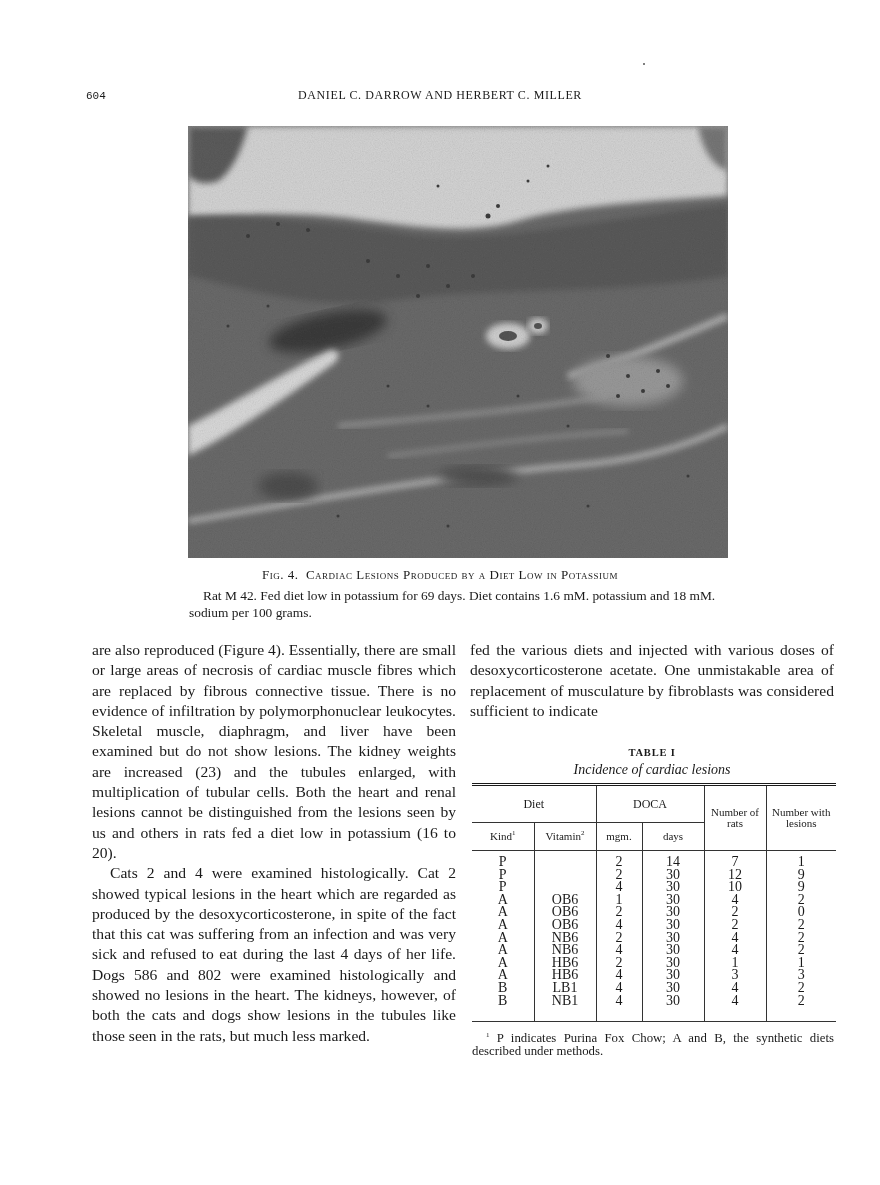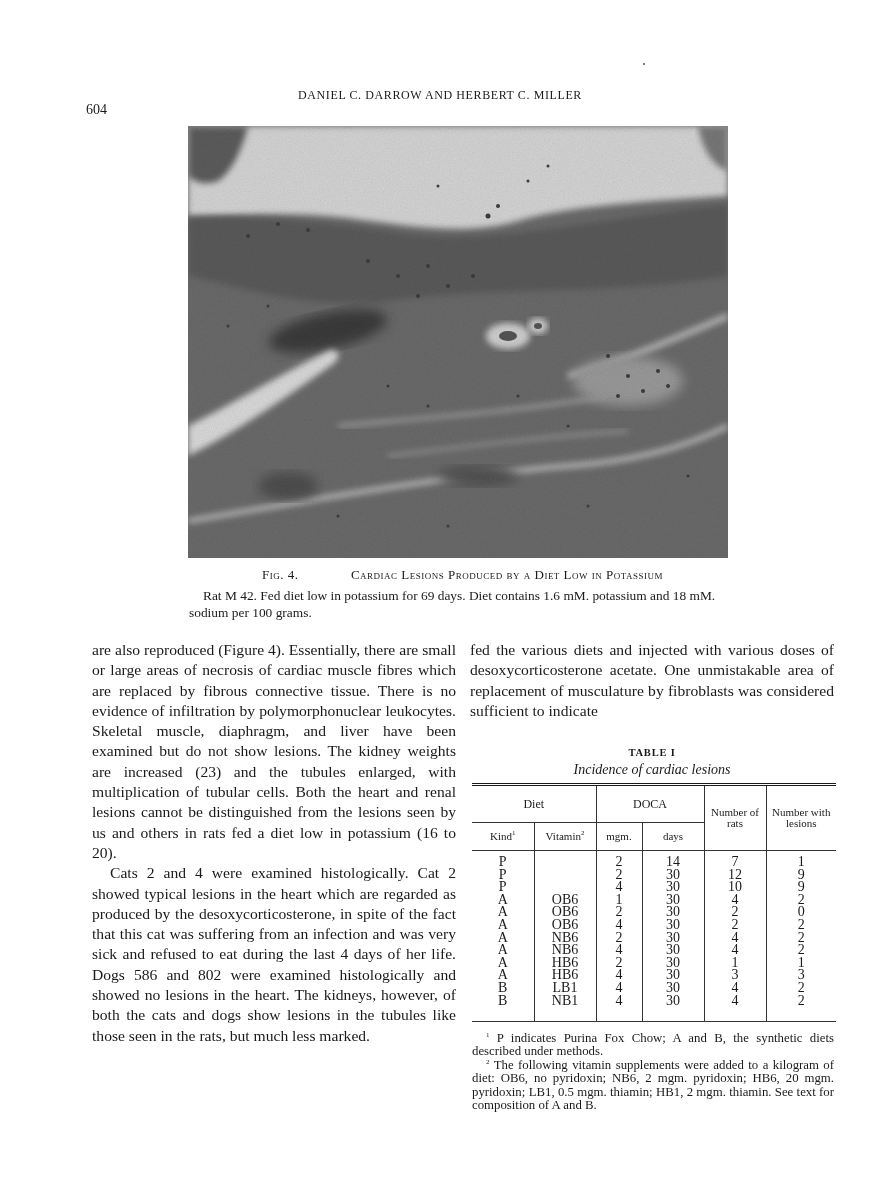--- a/index.html
+++ b/index.html
@@ -1,31 +1,31 @@
 <!DOCTYPE html>
 <html><head>
 <meta charset="utf-8">
 <style>
   html, body { margin: 0; padding: 0; background: #ffffff; }
   body { width: 880px; height: 1185px; position: relative; overflow: hidden;
          font-family: "Liberation Serif", "DejaVu Serif", serif; color: #1a1a1a; }
 
   .running-head { position: absolute; top: 86px; left: 86px; width: 708px; height: 20px; }
-  .page-num { position: absolute; left: 0; top: 16px; font-size: 14px; }
+  .page-num { position: absolute; left: 0; top: 4px; font-size: 11px; font-family: Liberation Mono, monospace; }
   .authors { position: absolute; left: 0; right: 0; top: 2px; text-align: center;
              font-size: 12px; letter-spacing: 0.6px; }
 
   
   .figure { position: absolute; left: 188px; top: 126px; width: 540px; height: 432px;
             overflow: hidden; background: #6e6e6e; }
   .figure svg { display: block; }
 
   .fig-caption { position: absolute; top: 567px; left: 86px; width: 708px; }
   .fig-title { text-align: center; font-size: 13px; letter-spacing: 0.5px; margin-bottom: 3px; }
-  .fig-title .sc { font-variant: small-caps; margin-left: 45px; }
+  .fig-title .sc { font-variant: small-caps; }
   .fig-legend-wrap { position: absolute; left: 103px; top: 20px; width: 560px; font-size: 13.4px;
                      line-height: 17px; }
 
   .col { position: absolute; top: 640px; width: 364px; font-size: 15.6px; line-height: 20.3px;
          text-align: justify; }
   .col-left { left: 92px; }
   .col-right { left: 470px; width: 364px; }
   .col p { margin: 0; }
   .col p.indent { text-indent: 18px; }
 
@@ -290,14 +290,13 @@
       <td class="vline">4</td>
       <td class="vline">30</td>
       <td class="vline">4</td>
       <td class="vline">2</td>
     </tr>
   </tbody>
 </table>
 
 <div class="footnotes">
   <p><sup>1</sup> <span>P indicates Purina Fox Chow; A and B, the synthetic diets described under methods.</span></p>
-  <p><sup>2</sup> <span>The following vitamin supplements were added to a kilogram of diet: OB6, no pyridoxin; NB6, 2 mgm. pyridoxin; HB6, 20 mgm. pyridoxin; LB1, 0.5 mgm. thiamin; HB1, 2 mgm. thiamin.  See text for composition of A and B.</span></p>
 </div>
 
 </body></html>

